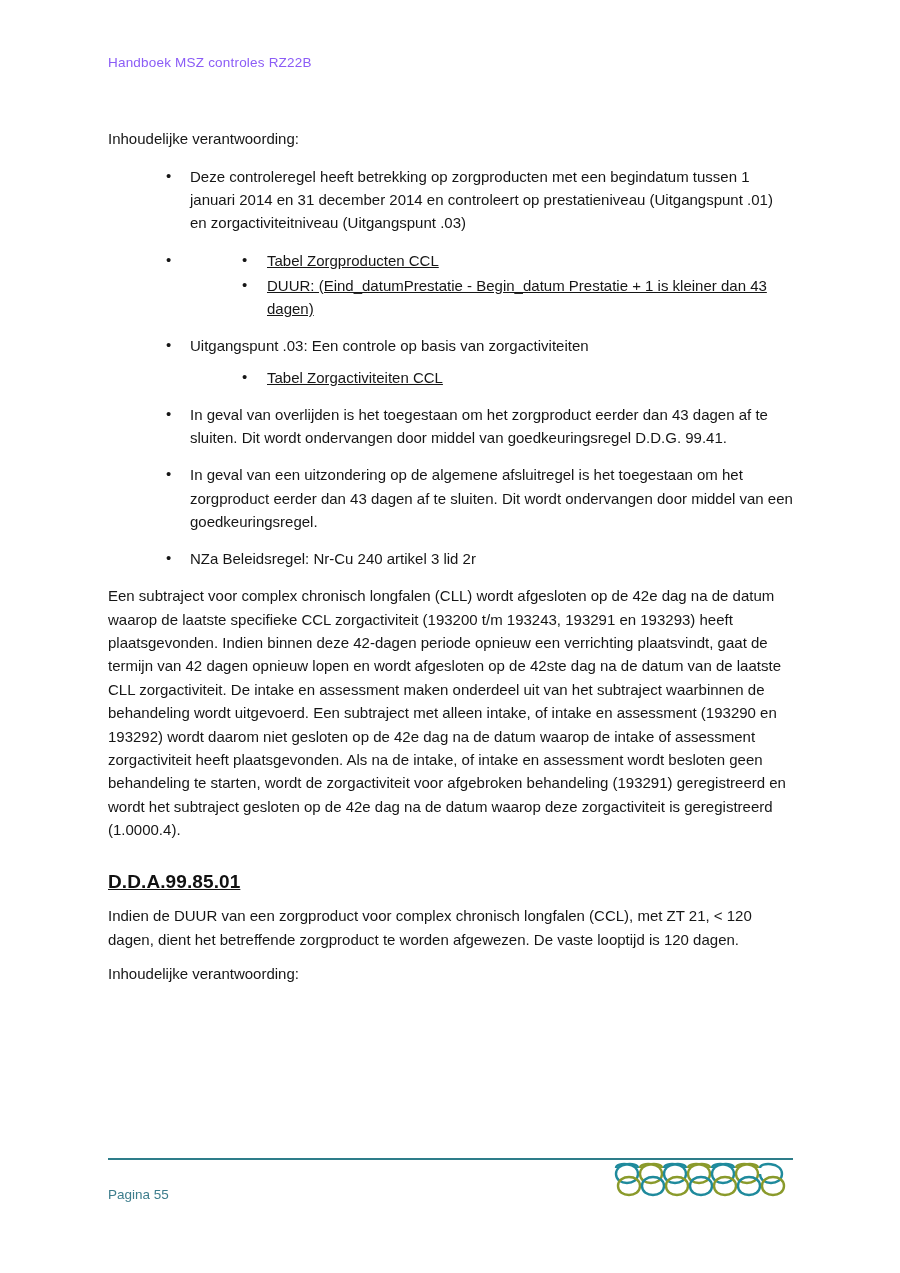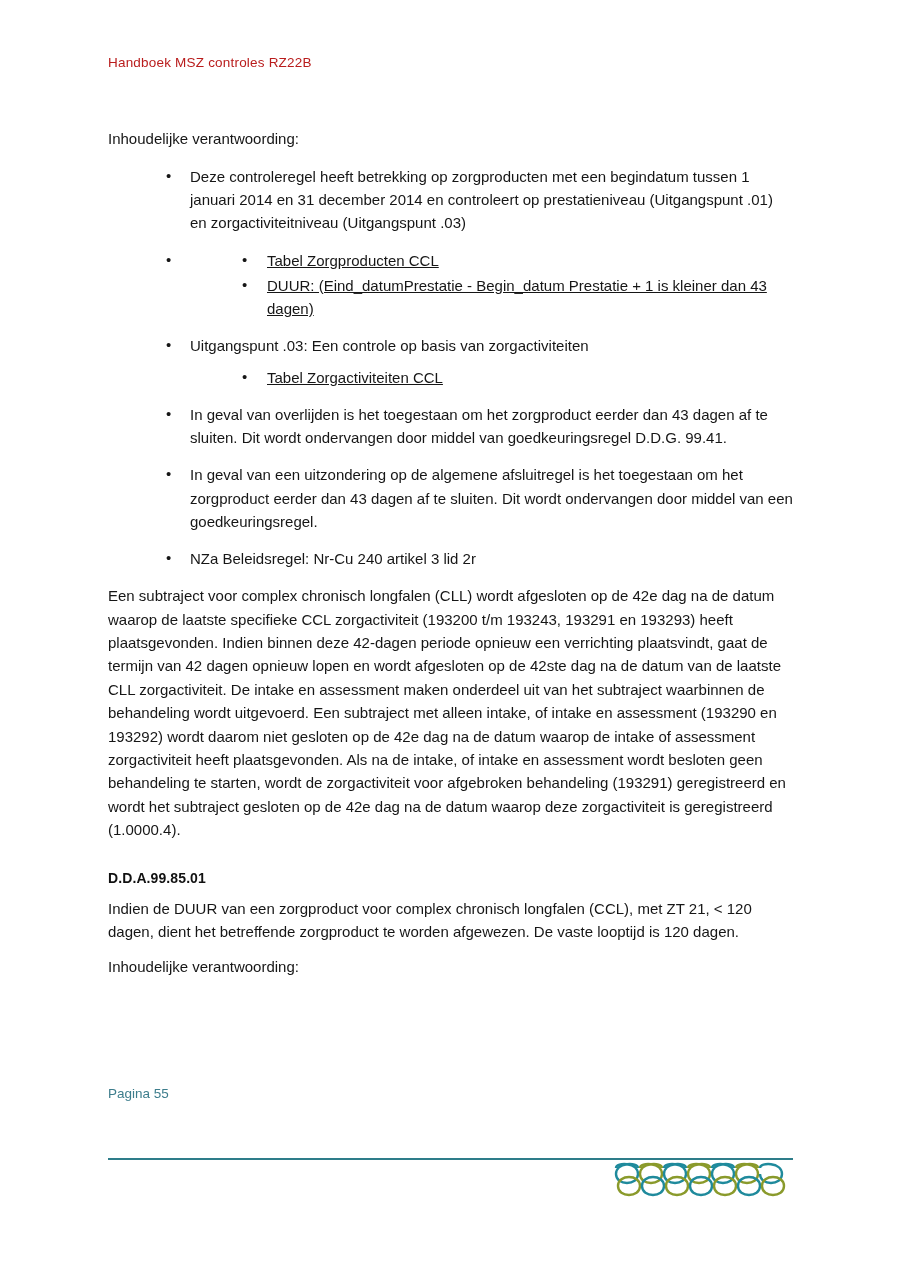--- a/index.html
+++ b/index.html
@@ -17,21 +17,21 @@
   }
   .page {
     position: absolute;
     inset: 0;
   }
   .header {
     position: absolute;
     top: 55px;
     left: 108px;
     font-size: 13.5px;
-    color: #b91c1c;
+    color: #8b5cf6;
     letter-spacing: 0.2px;
   }
   .content {
     position: absolute;
     top: 128px;
     left: 108px;
     width: 685px;
     font-size: 15px;
     line-height: 1.52;
     color: #161616;
@@ -80,36 +80,37 @@
     position: absolute;
     left: 52px;
     top: -1px;
     font-size: 15px;
     color: #161616;
   }
   .nested-wrap {
     margin-left: 0;
   }
   h2.section-title {
-    font-size: 14px;
+    font-size: 19px;
     font-weight: bold;
     margin: 26px 0 8px 0;
     color: #111;
     letter-spacing: 0.1px;
+    text-decoration: underline;
   }
   .spacer-small { height: 10px; }
   sup {
     font-size: 0.68em;
     vertical-align: super;
     line-height: 0;
   }
   .footer-pagenum {
     position: absolute;
     left: 108px;
-    top: 1086px;
+    top: 1187px;
     font-size: 13.5px;
     color: #3d7d8c;
   }
   .footer-rule {
     position: absolute;
     left: 108px;
     top: 1158px;
     width: 685px;
     height: 2px;
     background: #2e7d8a;

